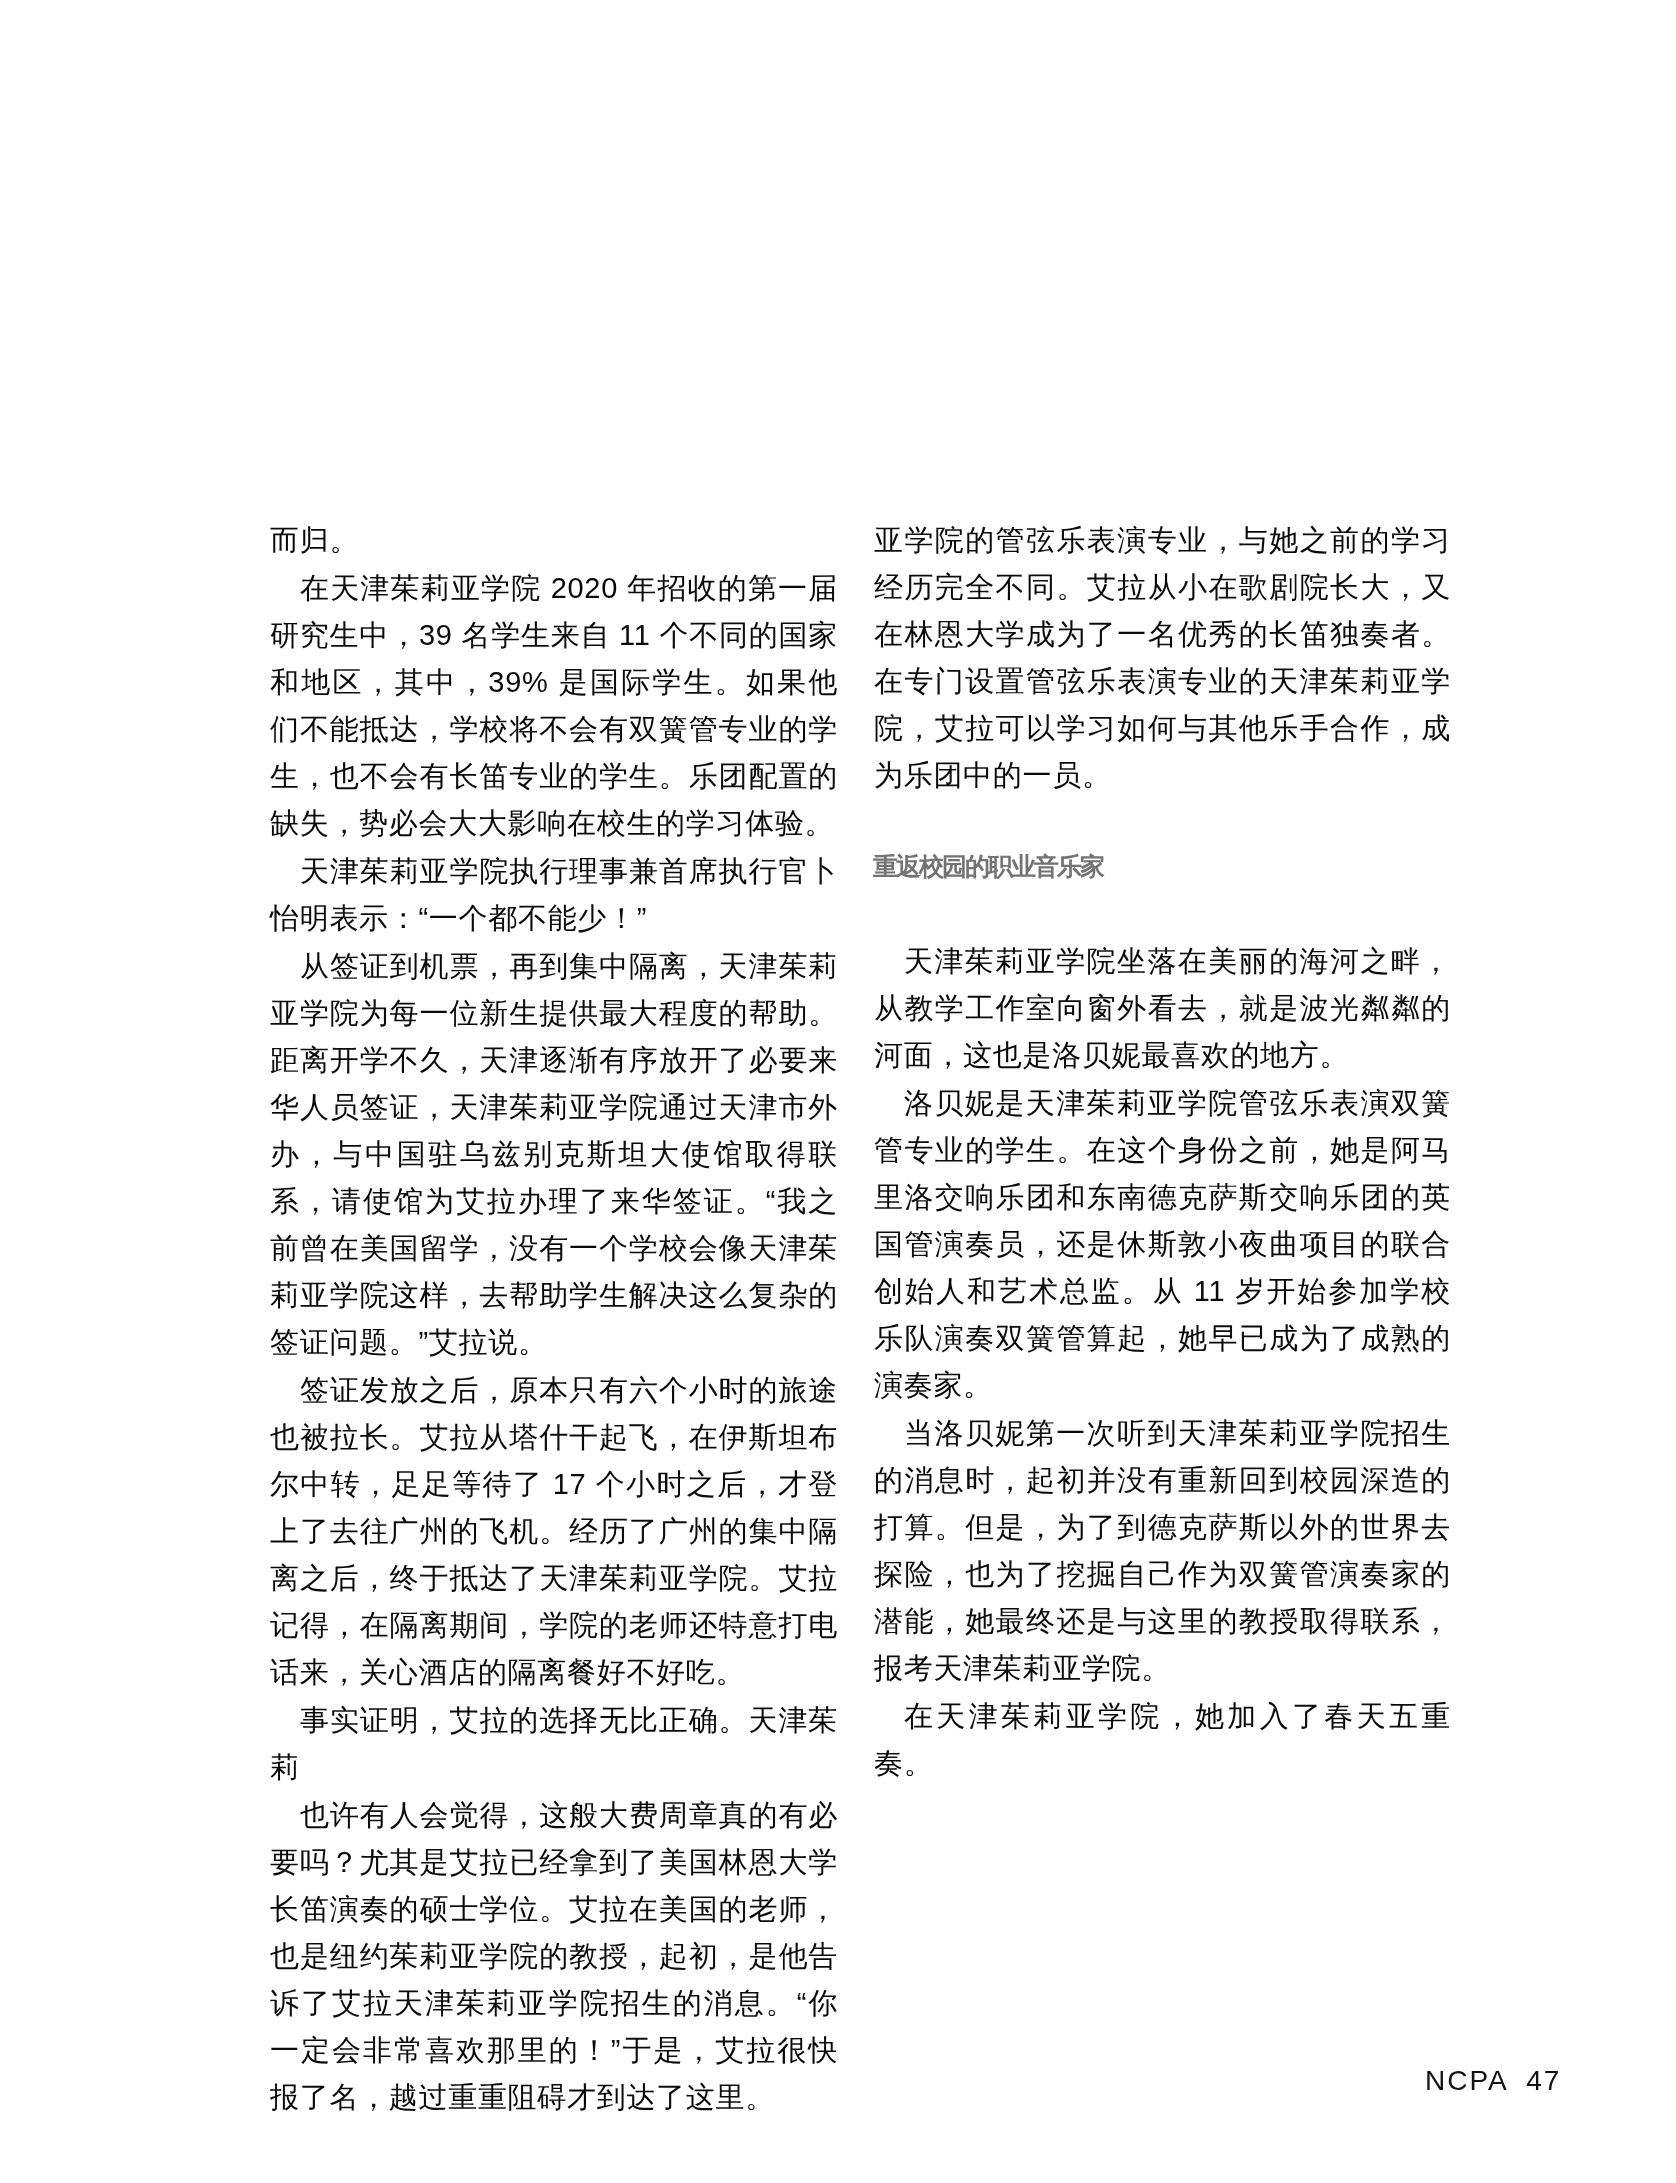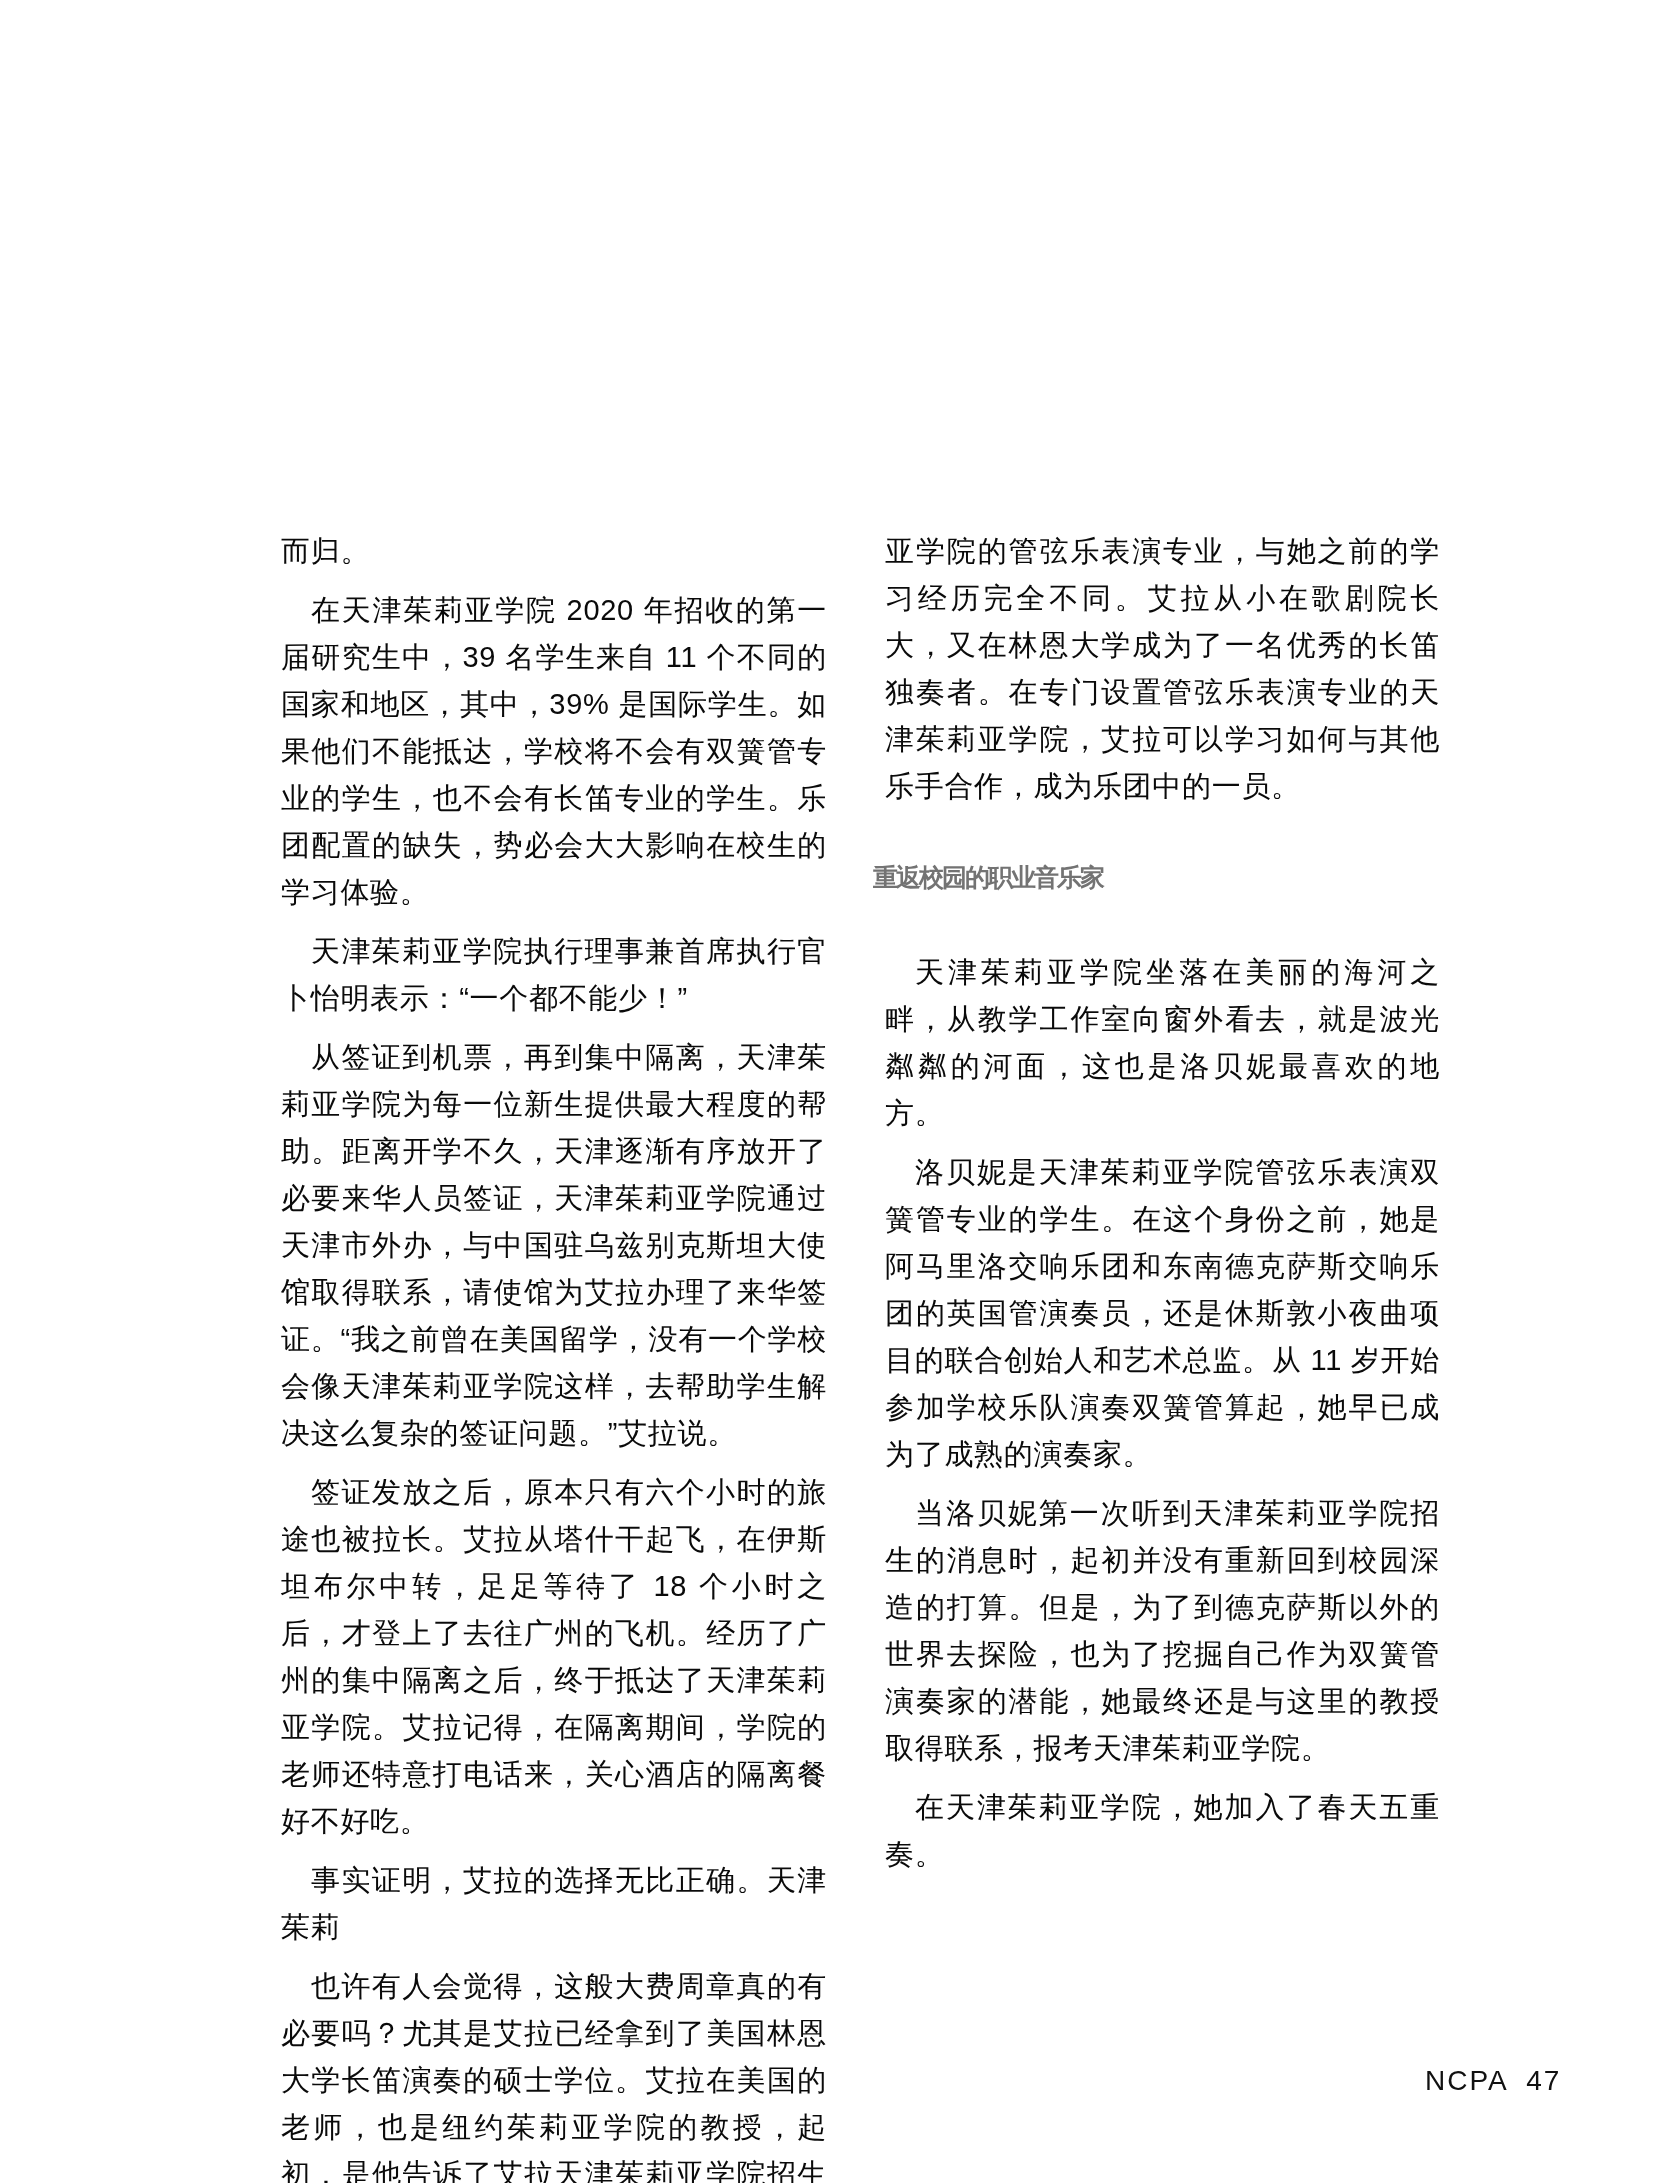--- a/index.html
+++ b/index.html
@@ -22,21 +22,21 @@
   }
   .column-left {
     left: 269px;
     width: 570px;
   }
   .column-right {
     left: 873px;
     width: 579px;
   }
   .body-par {
-    margin: 12px;
+    margin: 1px;
     font-size: 29px;
     line-height: 47px;
     letter-spacing: 0.7px;
     text-align: justify;
     text-justify: inter-ideograph;
     text-indent: 30px;
     color: #0a0a0a;
     font-weight: 400;
   }
   .body-par.continuation {
@@ -66,21 +66,21 @@
 </head>
 <body>
 
 <div class="page">
 
   <div class="column column-left">
     <p class="body-par continuation">而归。</p>
     <p class="body-par">在天津茱莉亚学院 2020 年招收的第一届研究生中，39 名学生来自 11 个不同的国家和地区，其中，39% 是国际学生。如果他们不能抵达，学校将不会有双簧管专业的学生，也不会有长笛专业的学生。乐团配置的缺失，势必会大大影响在校生的学习体验。</p>
     <p class="body-par">天津茱莉亚学院执行理事兼首席执行官卜怡明表示：“一个都不能少！”</p>
     <p class="body-par">从签证到机票，再到集中隔离，天津茱莉亚学院为每一位新生提供最大程度的帮助。距离开学不久，天津逐渐有序放开了必要来华人员签证，天津茱莉亚学院通过天津市外办，与中国驻乌兹别克斯坦大使馆取得联系，请使馆为艾拉办理了来华签证。“我之前曾在美国留学，没有一个学校会像天津茱莉亚学院这样，去帮助学生解决这么复杂的签证问题。”艾拉说。</p>
-    <p class="body-par">签证发放之后，原本只有六个小时的旅途也被拉长。艾拉从塔什干起飞，在伊斯坦布尔中转，足足等待了 18 个小时之后，才登上了去往广州的飞机。经历了广州的集中隔离之后，终于抵达了天津茱莉亚学院。艾拉记得，在隔离期间，学院的老师还特意打电话来，关心酒店的隔离餐好不好吃。</p>
+    <p class="body-par">签证发放之后，原本只有六个小时的旅途也被拉长。艾拉从塔什干起飞，在伊斯坦布尔中转，足足等待了 17 个小时之后，才登上了去往广州的飞机。经历了广州的集中隔离之后，终于抵达了天津茱莉亚学院。艾拉记得，在隔离期间，学院的老师还特意打电话来，关心酒店的隔离餐好不好吃。</p>
     <p class="body-par">事实证明，艾拉的选择无比正确。天津茱莉</p>
     <p class="body-par">也许有人会觉得，这般大费周章真的有必要吗？尤其是艾拉已经拿到了美国林恩大学长笛演奏的硕士学位。艾拉在美国的老师，也是纽约茱莉亚学院的教授，起初，是他告诉了艾拉天津茱莉亚学院招生的消息。“你一定会非常喜欢那里的！”于是，艾拉很快报了名，越过重重阻碍才到达了这里。</p>
   </div>
 
   <div class="column column-right">
     <p class="body-par continuation">亚学院的管弦乐表演专业，与她之前的学习经历完全不同。艾拉从小在歌剧院长大，又在林恩大学成为了一名优秀的长笛独奏者。在专门设置管弦乐表演专业的天津茱莉亚学院，艾拉可以学习如何与其他乐手合作，成为乐团中的一员。</p>
     <h2 class="section-heading">重返校园的职业音乐家</h2>
     <p class="body-par">天津茱莉亚学院坐落在美丽的海河之畔，从教学工作室向窗外看去，就是波光粼粼的河面，这也是洛贝妮最喜欢的地方。</p>
     <p class="body-par">洛贝妮是天津茱莉亚学院管弦乐表演双簧管专业的学生。在这个身份之前，她是阿马里洛交响乐团和东南德克萨斯交响乐团的英国管演奏员，还是休斯敦小夜曲项目的联合创始人和艺术总监。从 11 岁开始参加学校乐队演奏双簧管算起，她早已成为了成熟的演奏家。</p>
     <p class="body-par">当洛贝妮第一次听到天津茱莉亚学院招生的消息时，起初并没有重新回到校园深造的打算。但是，为了到德克萨斯以外的世界去探险，也为了挖掘自己作为双簧管演奏家的潜能，她最终还是与这里的教授取得联系，报考天津茱莉亚学院。</p>

